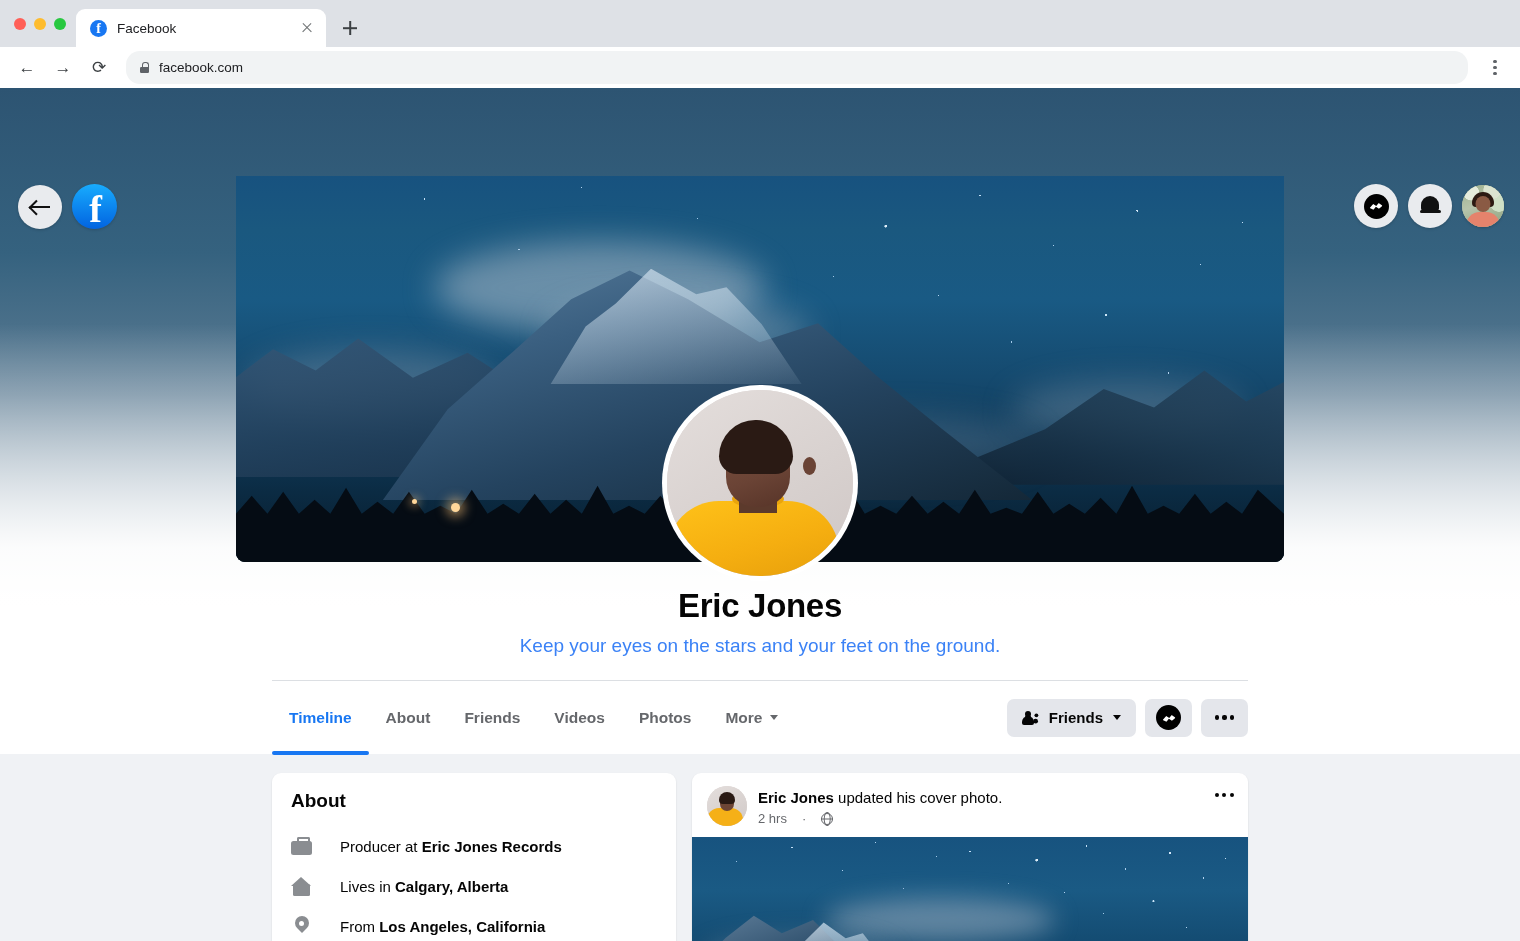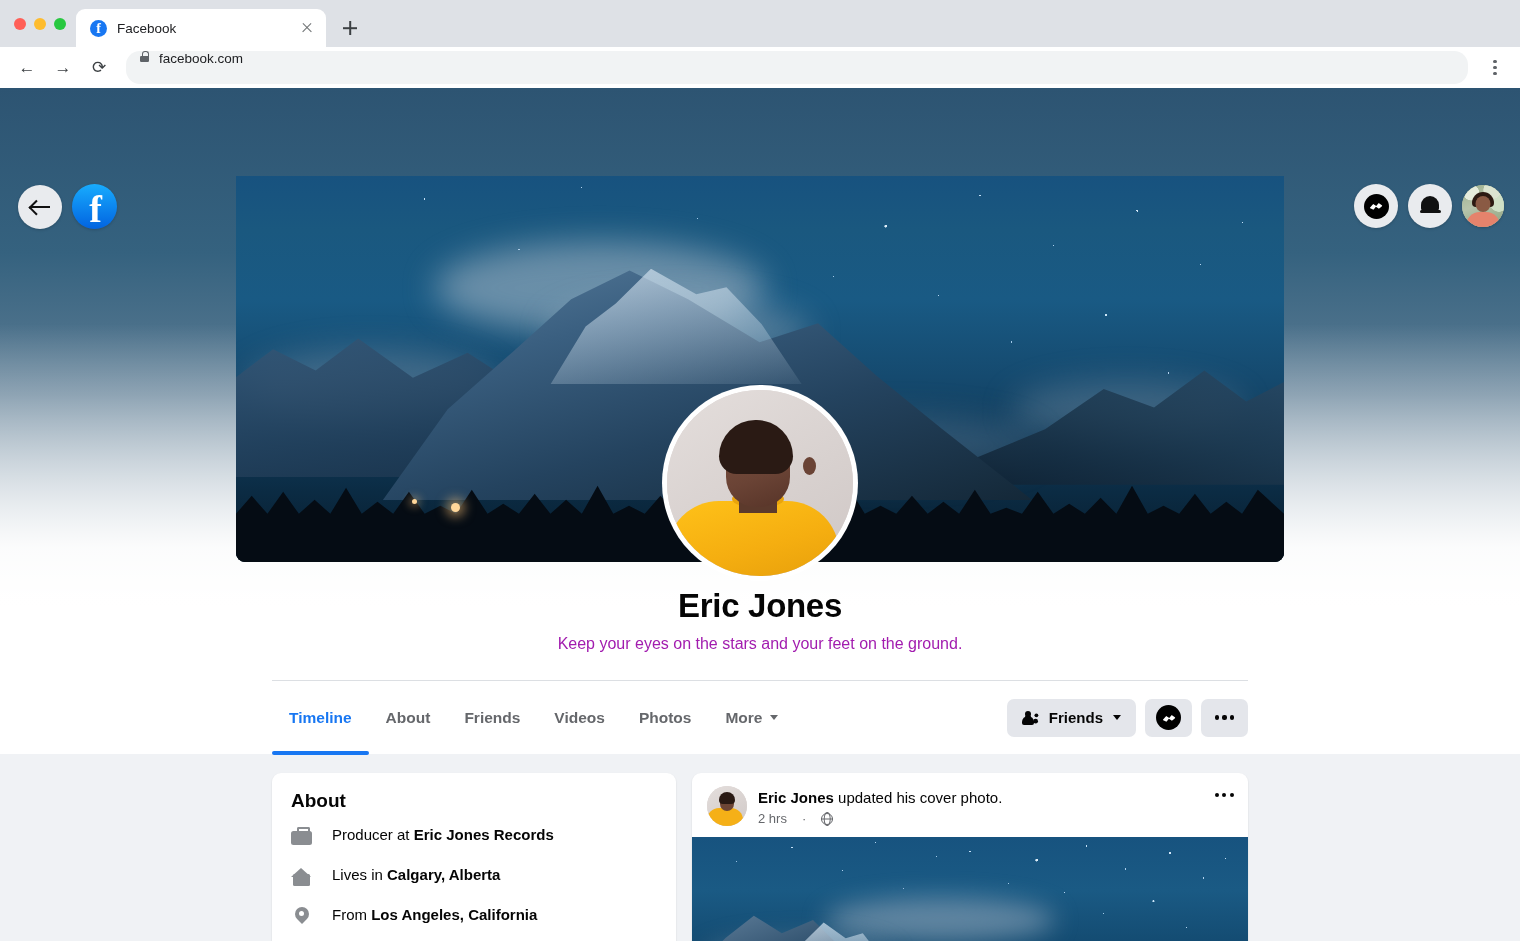--- a/index.html
+++ b/index.html
@@ -122,20 +122,21 @@
     font-size: 17px;
     border-radius: 50%;
   }
 
   .omnibox {
     flex: 1 1 auto;
     height: 33px;
     background: #f1f3f4;
     border-radius: 14px;
     display: flex;
+    align-items: center;
     padding: 0 14px;
     gap: 10px;
     margin-left: 6px;
     margin-right: 8px;
   }
 
   .lock-ico {
     width: 9px; height: 11px;
     position: relative;
     flex: 0 0 auto;
@@ -535,22 +536,22 @@
   }
   .prof-name {
     font-size: 33px;
     font-weight: bold;
     color: #050505;
     letter-spacing: -.3px;
     line-height: 1.2;
   }
   .prof-bio {
     margin-top: 9px;
-    font-size: 16px;
-    color: #a21caf;
+    font-size: 19px;
+    color: #3b82f6;
     text-align: center;
   }
 
   
   .navbar-wrap {
     position: absolute;
     left: 0; top: 592px;
     width: 1520px;
     height: 56px;
     background: #fff;
@@ -679,21 +680,22 @@
 
   .about-card { width: 404px; padding: 17px 19px 0; }
   .about-title {
     font-size: 19px;
     font-weight: bold;
     color: #050505;
     margin-bottom: 14px;
   }
   .about-row {
     display: flex;
-    gap: 20px;
+    align-items: center;
+    gap: 28px;
     height: 40px;
     font-size: 15px;
     color: #050505;
   }
   .about-row b { font-weight: bold; }
   .ab-ico { width: 21px; height: 21px; flex: 0 0 auto; position: relative; }
 
   
   .ic-work::before {
     content: ""; position: absolute;

